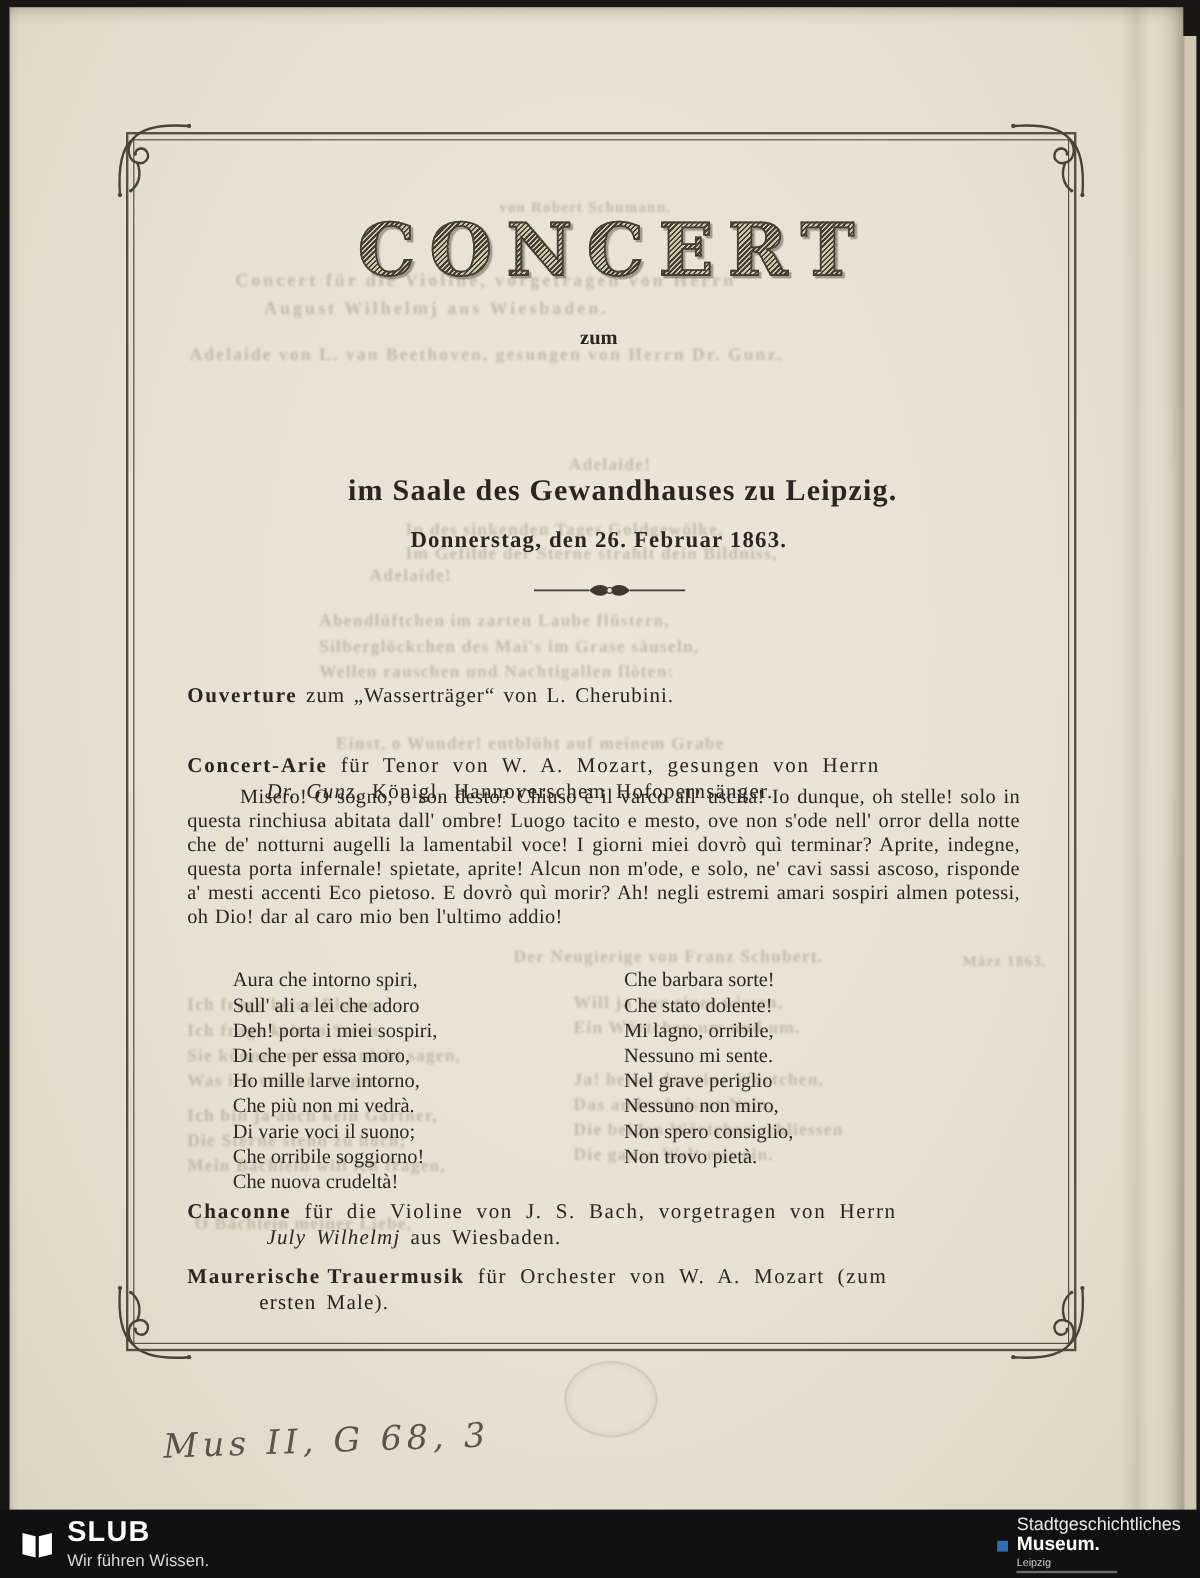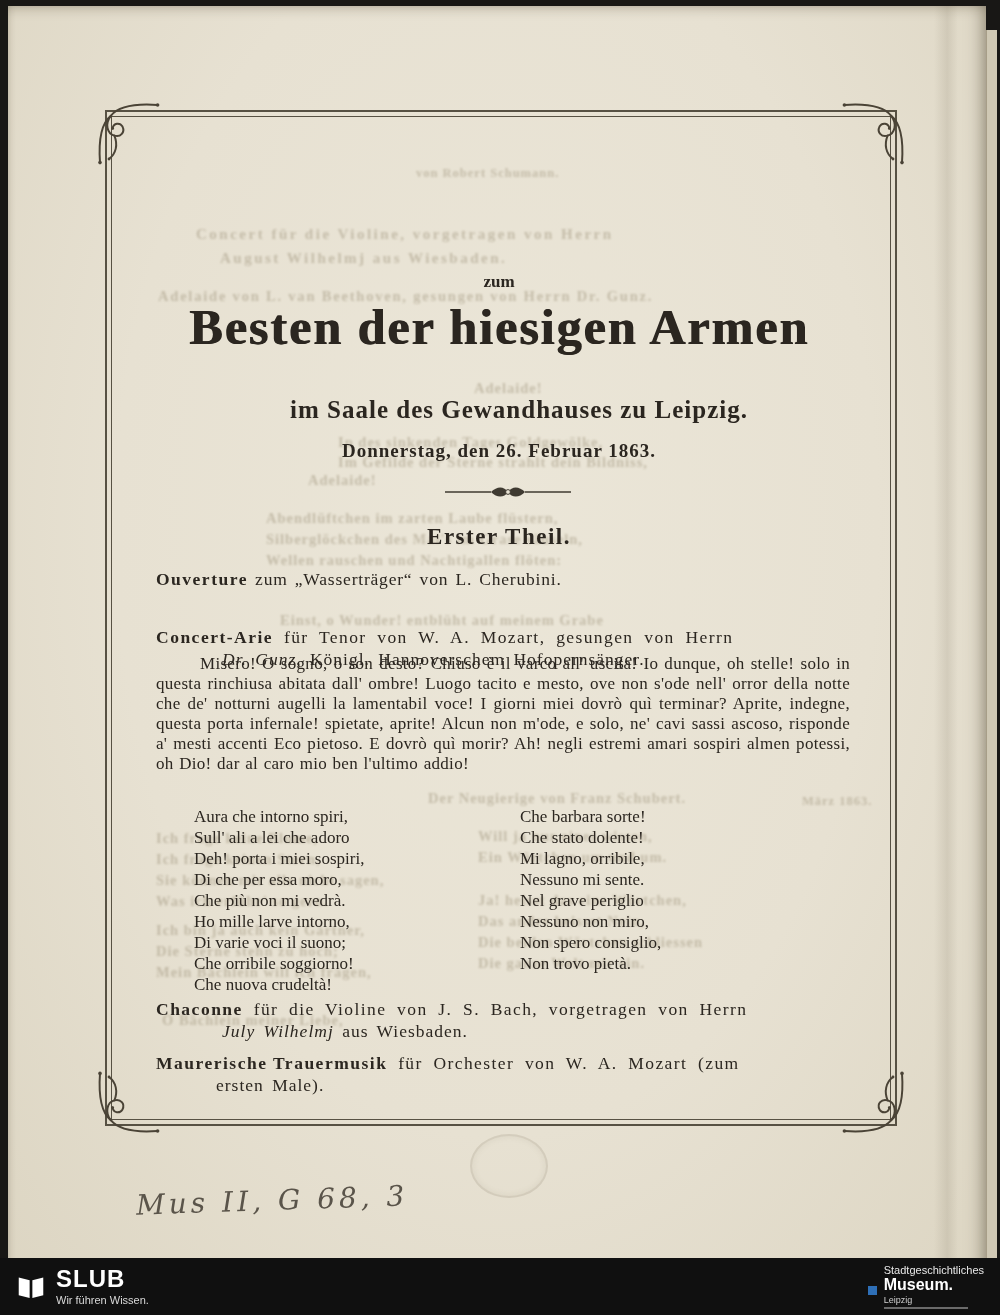--- a/index.html
+++ b/index.html
@@ -93,24 +93,24 @@
   
   .footer{
     position:absolute;left:0;bottom:0;width:1000px;height:57px;background:#101010;
     display:flex;align-items:center;justify-content:space-between;
     padding:0 16px;box-sizing:border-box;z-index:5;
     font-family:"Liberation Sans",sans-serif;
   }
   .slub{display:flex;align-items:center;gap:10px;color:#fff;}
   .slub-icon svg{width:30px;height:30px;display:block;}
   .slub-name{font-weight:700;font-size:24px;letter-spacing:1px;line-height:1;}
-  .slub-tag{font-size:11px;color:#d9d9d9;margin-top:3px;}
+  .slub-tag{font-size:14px;color:#d9d9d9;margin-top:3px;}
   .museum{display:flex;align-items:flex-start;gap:7px;color:#fff;}
   .museum-logo{width:9px;height:9px;background:#2e6fb7;margin-top:22px;}
-  .museum-text .m1{font-size:11px;color:#e8e8e8;}
+  .museum-text .m1{font-size:15px;color:#e8e8e8;}
   .museum-text .m2{font-size:16px;font-weight:700;line-height:1.15;}
   .museum-text .m3{font-size:9px;color:#cfcfcf;}
   .microline{width:84px;height:2px;background:#6a6a6a;margin-top:2px;}
 </style>
 </head>
 <body>
 
 <div class="under-sheet"></div>
 
 <div class="paper">
@@ -202,58 +202,57 @@
           <g fill="#4a4336">
             <circle cx="24" cy="36" r="1.6"></circle>
             <circle cx="74" cy="10" r="2"></circle>
             <circle cx="10" cy="74" r="2"></circle>
             <circle cx="20" cy="70" r="1.6"></circle>
           </g>
         </svg>
     </span>
   </div>
 
+  <h1 class="center concert">CONCERT</h1>
   <p class="center zum">zum</p>
-  <h2 class="center main-title">Besten der hiesigen Armen</h2>
   <p class="center venue">im Saale des Gewandhauses zu Leipzig.</p>
   <p class="center date">Donnerstag, den 26. Februar 1863.</p>
 
   <span class="divider">
     <svg viewBox="0 0 130 16">
         <g stroke="#3f3a31" stroke-width="1.4" fill="none">
           <path d="M2 8 H48"></path>
           <path d="M82 8 H128"></path>
         </g>
         <path d="M48 8 C54 2 61 2 65 8 C61 14 54 14 48 8 Z" fill="#3f3a31"></path>
         <path d="M82 8 C76 2 69 2 65 8 C69 14 76 14 82 8 Z" fill="#3f3a31"></path>
         <circle cx="65" cy="8" r="2.4" fill="#e7e1d2" stroke="#3f3a31" stroke-width="1"></circle>
       </svg>
   </span>
 
-  <h3 class="center section">Erster Theil.</h3>
 
   <p class="block e1">
     <span class="lead">Ouverture</span><span class="sperr-lite"> zum „Wasserträger“ von L. Cherubini.</span>
   </p>
 
   <p class="block e2">
     <span class="lead">Concert-Arie</span><span class="sperr"> für Tenor von W. A. Mozart, gesungen von Herrn</span>
     <span class="cont"><span class="it">Dr. Gunz</span><span>, Königl. Hannoverschem Hofopernsänger.</span></span>
   </p>
 
   <p class="block recit">Misero! O sogno, o son desto? Chiuso è il varco all' uscita! Io dunque, oh stelle! solo in questa rinchiusa abitata dall' ombre! Luogo tacito e mesto, ove non s'ode nell' orror della notte che de' notturni augelli la lamentabil voce! I giorni miei dovrò quì terminar? Aprite, indegne, questa porta infernale! spietate, aprite! Alcun non m'ode, e solo, ne' cavi sassi ascoso, risponde a' mesti accenti Eco pietoso. E dovrò quì morir? Ah! negli estremi amari sospiri almen potessi, oh Dio! dar al caro mio ben l'ultimo addio!</p>
 
   <div class="verse">
     <div class="col1">
       <div>Aura che intorno spiri,</div>
       <div>Sull' ali a lei che adoro</div>
       <div>Deh! porta i miei sospiri,</div>
       <div>Di che per essa moro,</div>
+      <div>Ho mille larve intorno,</div>
       <div>Che più non mi vedrà.</div>
-      <div>Ho mille larve intorno,</div>
       <div>Di varie voci il suono;</div>
       <div>Che orribile soggiorno!</div>
       <div>Che nuova crudeltà!</div>
     </div>
     <div class="col2">
       <div>Che barbara sorte!</div>
       <div>Che stato dolente!</div>
       <div>Mi lagno, orribile,</div>
       <div>Nessuno mi sente.</div>
       <div>Nel grave periglio</div>

